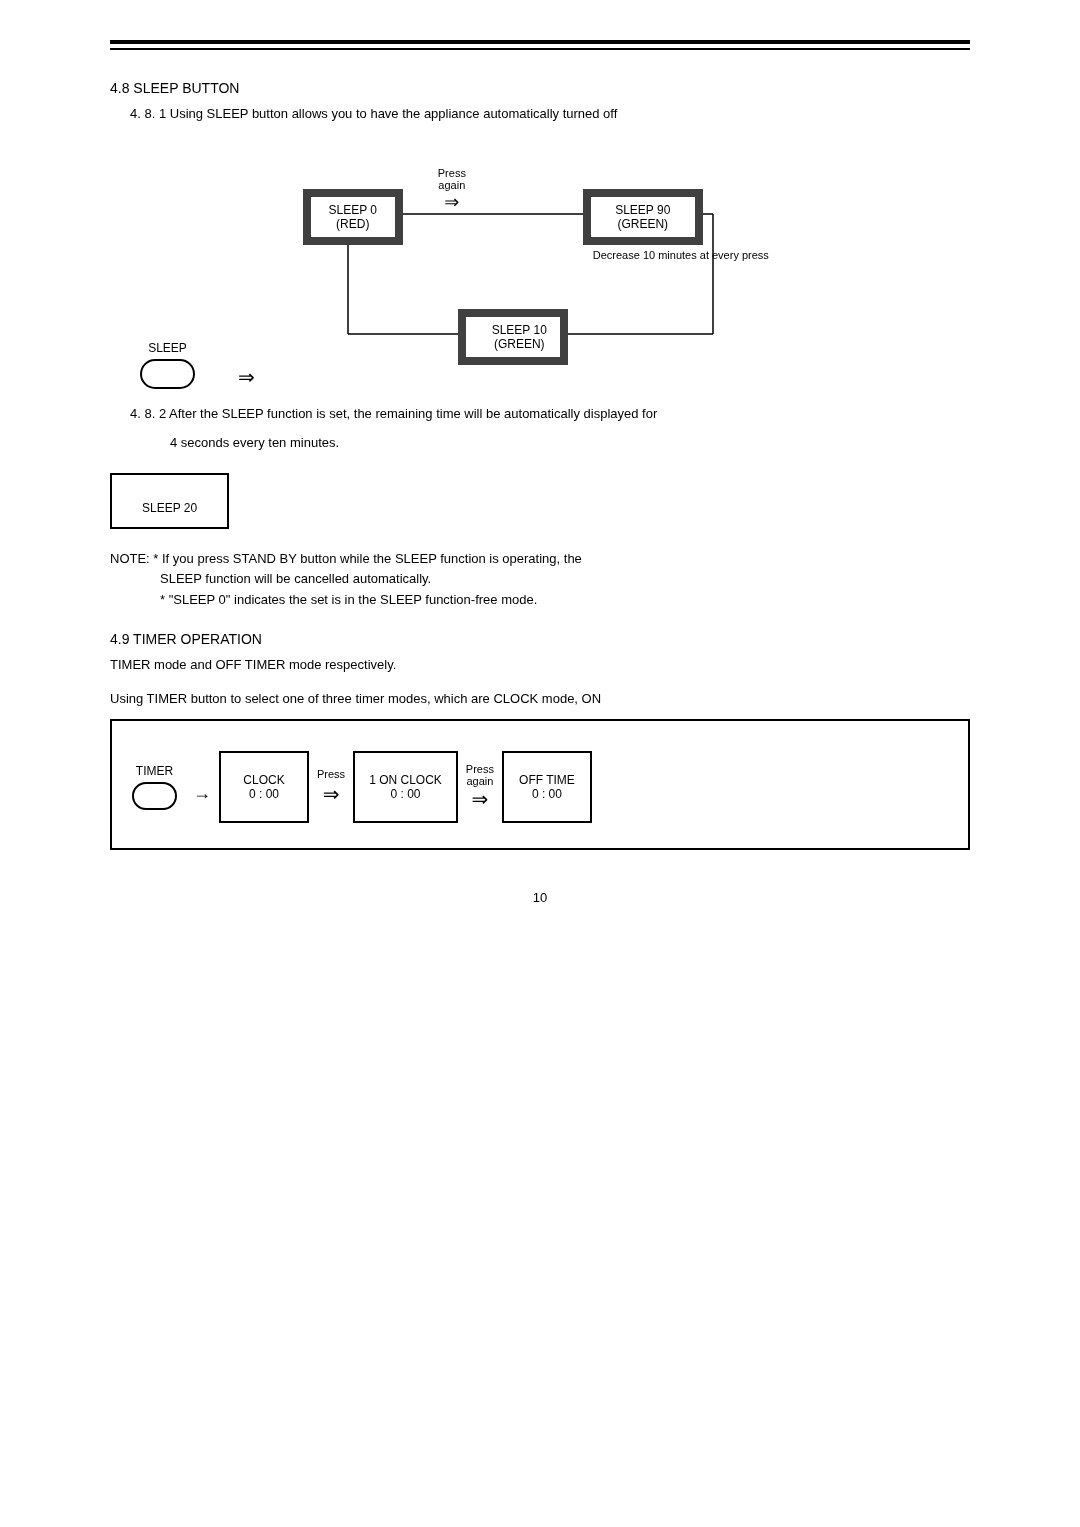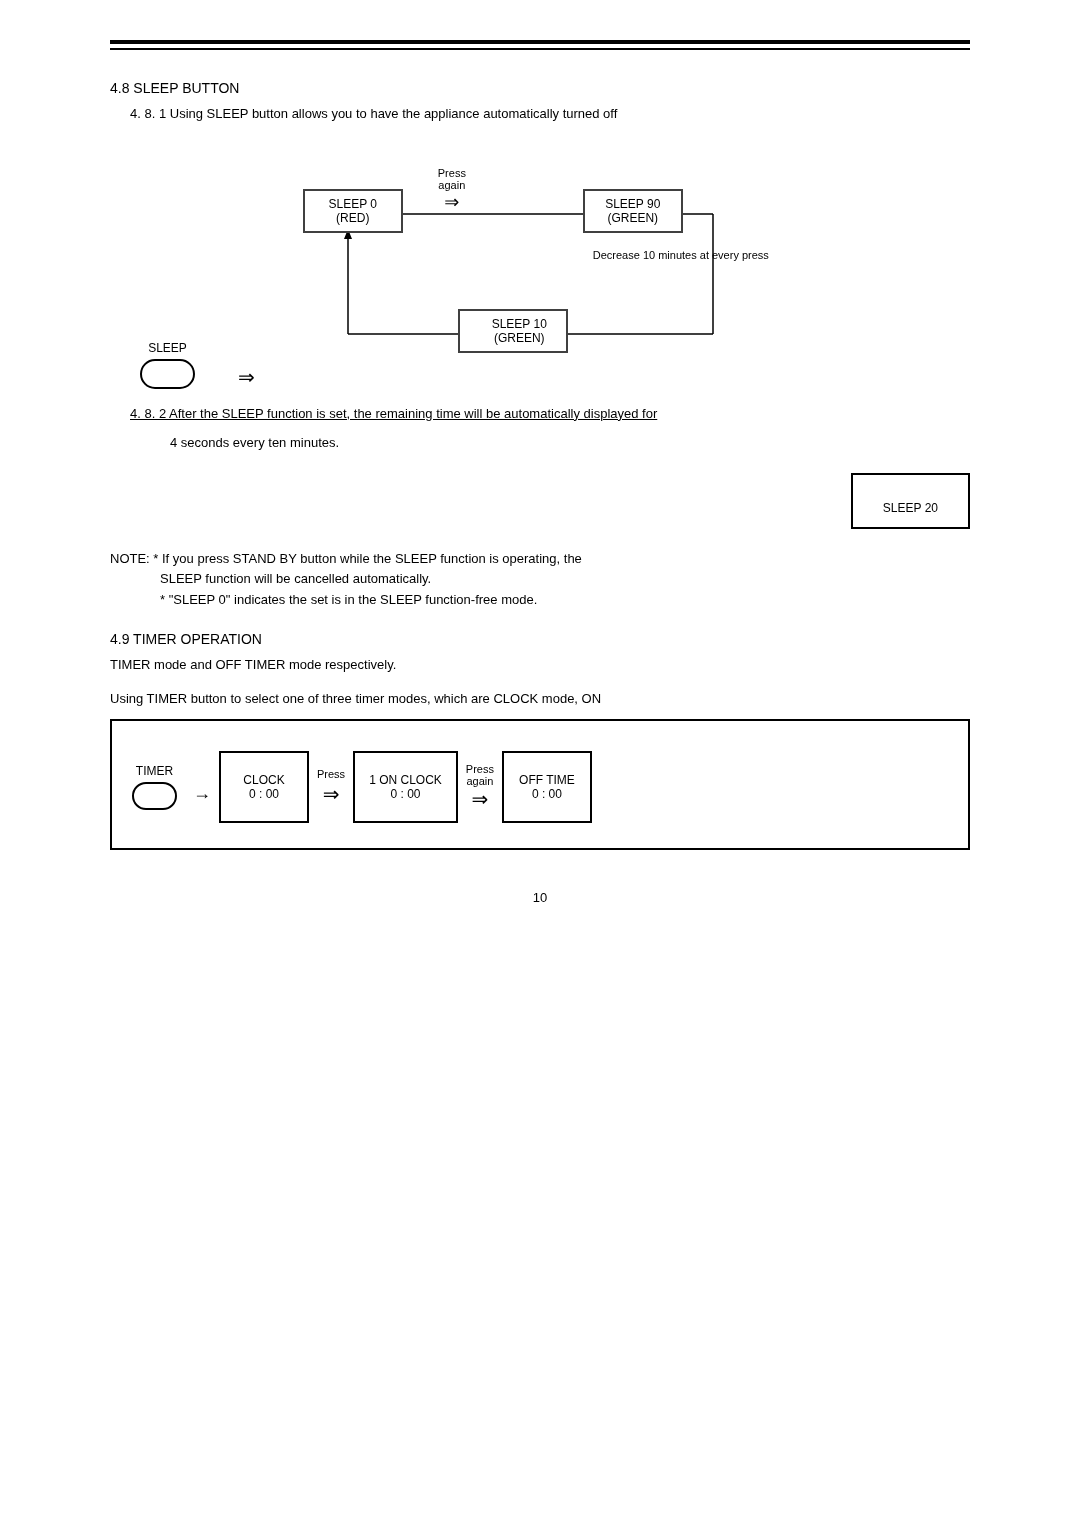--- a/index.html
+++ b/index.html
@@ -39,32 +39,32 @@
       font-size: 13px;
       line-height: 1.5;
     }
     .sleep-button-oval {
       width: 55px;
       height: 30px;
       border: 2px solid #000;
       border-radius: 15px;
     }
     .sleep-box {
-      border: 2px solid #404040;
+      border: 8px solid #404040;
       padding: 6px 10px;
       text-align: center;
       font-size: 12px;
       position: absolute;
       background: #fff;
       min-width: 90px;
     }
     
     .sleep20-diagram {
       display: flex;
-      justify-content: flex-end;
+      justify-content: flex-start;
       margin: 20px 0 20px 0;
     }
     .sleep20-box {
       border: 2px solid #000;
       padding: 12px 30px;
       text-align: center;
       font-size: 12px;
       min-width: 110px;
     }
     
@@ -140,37 +140,37 @@
 
       <div class="sleep-box" style="left:10px; top:40px; width:100px;">
         <span>SLEEP 0</span><br>
         <span>(RED)</span>
       </div>
 
       <div style="position:absolute; left:145px; top:18px; font-size:11px; text-align:center;">
         Press<br>again<br><span style="font-size:18px;">⇒</span>
       </div>
 
-      <div class="sleep-box" style="left:290px; top:40px; width:100px;">
+      <div class="sleep-box" style="left:290px; top:40px; width:120px;">
         <span>SLEEP 90</span><br>
         <span>(GREEN)</span>
       </div>
 
       <div style="position:absolute; left:300px; top:100px; font-size:11px;">Decrease 10 minutes
 at every press</div>
 
       <div class="sleep-box" style="left:165px; top:160px; width:110px;padding-left:23px;">
         <span>SLEEP 10</span><br>
         <span>(GREEN)</span>
       </div>
 
     </div>
   </div>
 
-  <div class="body-text" style="margin-top:10px;text-decoration:underline;">4. 8. 2 After the SLEEP function is set, the remaining time will be automatically displayed for</div>
+  <div class="body-text" style="margin-top:10px;">4. 8. 2 After the SLEEP function is set, the remaining time will be automatically displayed for</div>
   <div class="body-text-indent">4 seconds every ten minutes.</div>
 
   <div class="sleep20-diagram">
     <div class="sleep20-box">
       <br>
       <span>SLEEP 20</span>
     </div>
   </div>
 
   <div class="notes-section">

